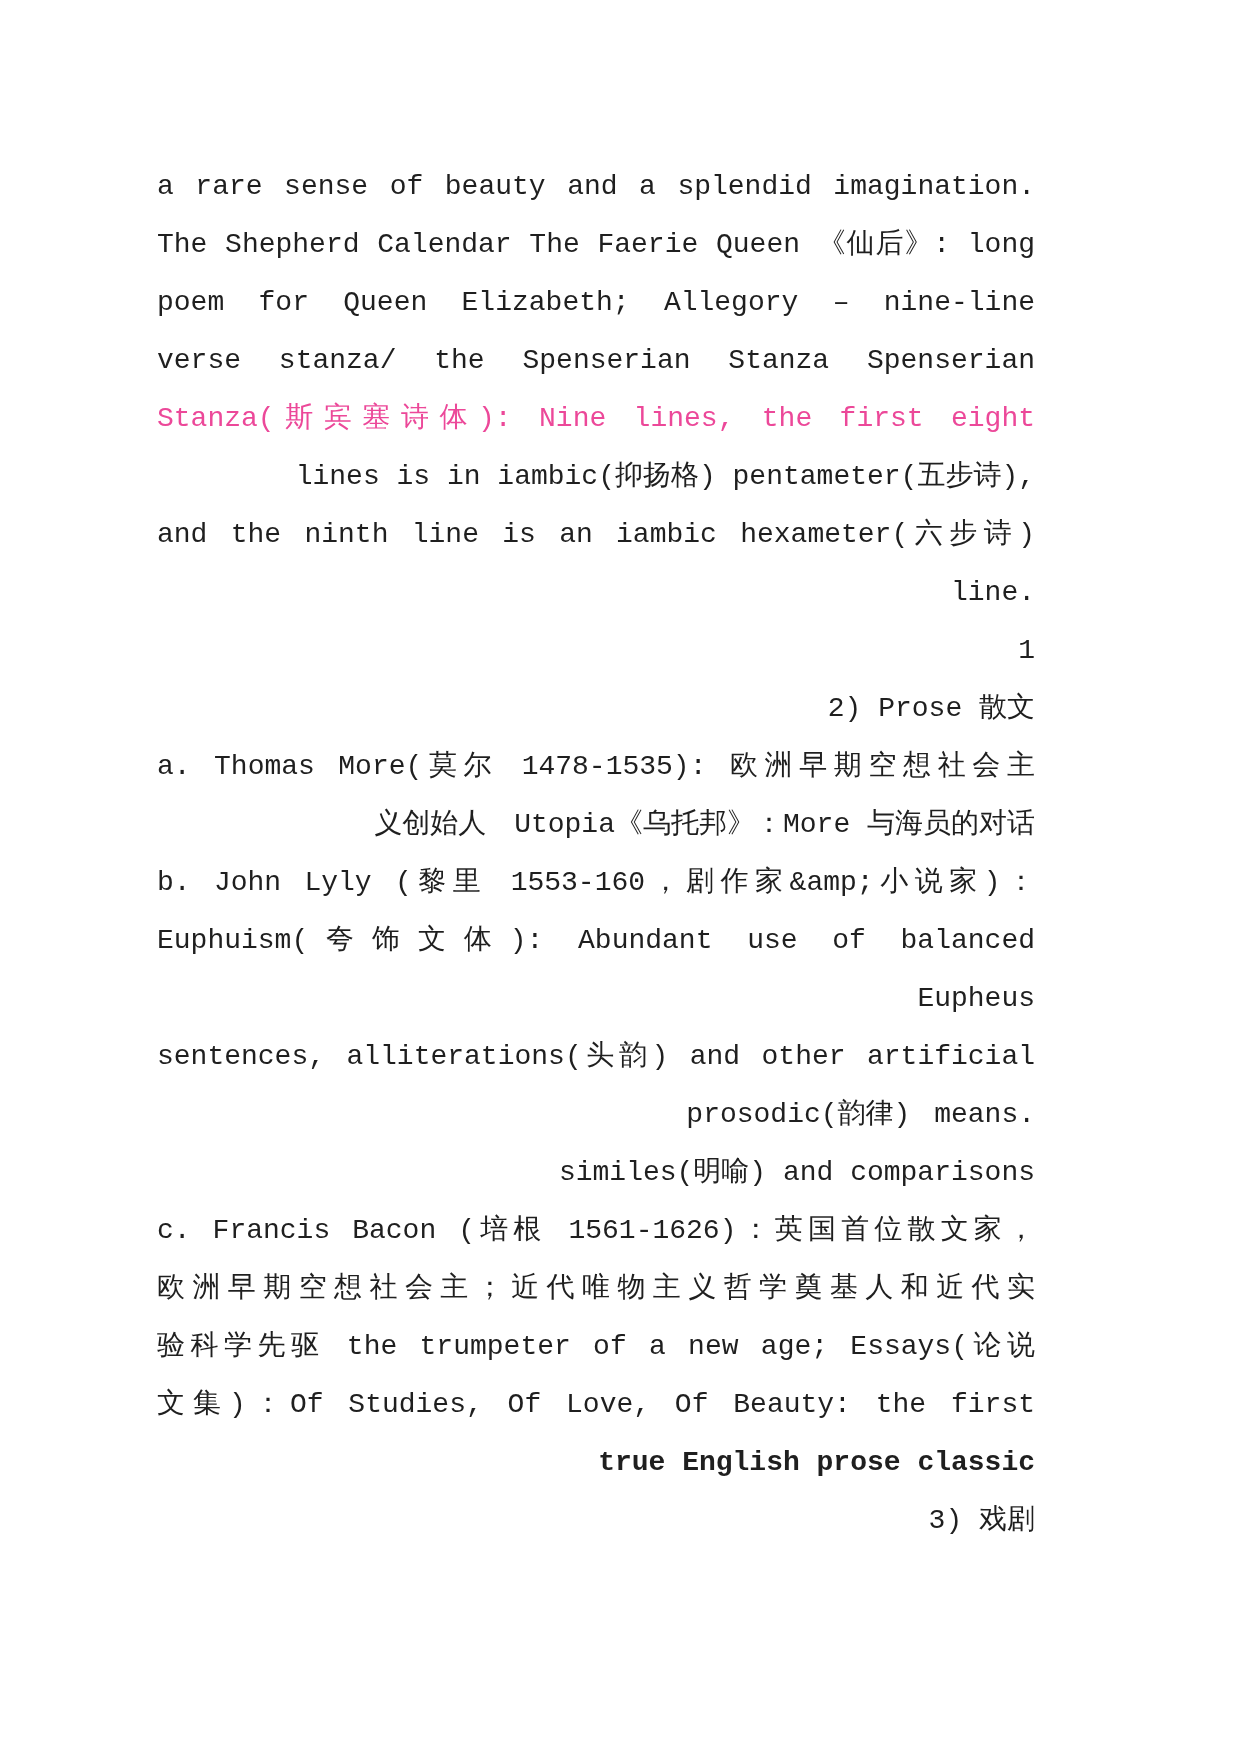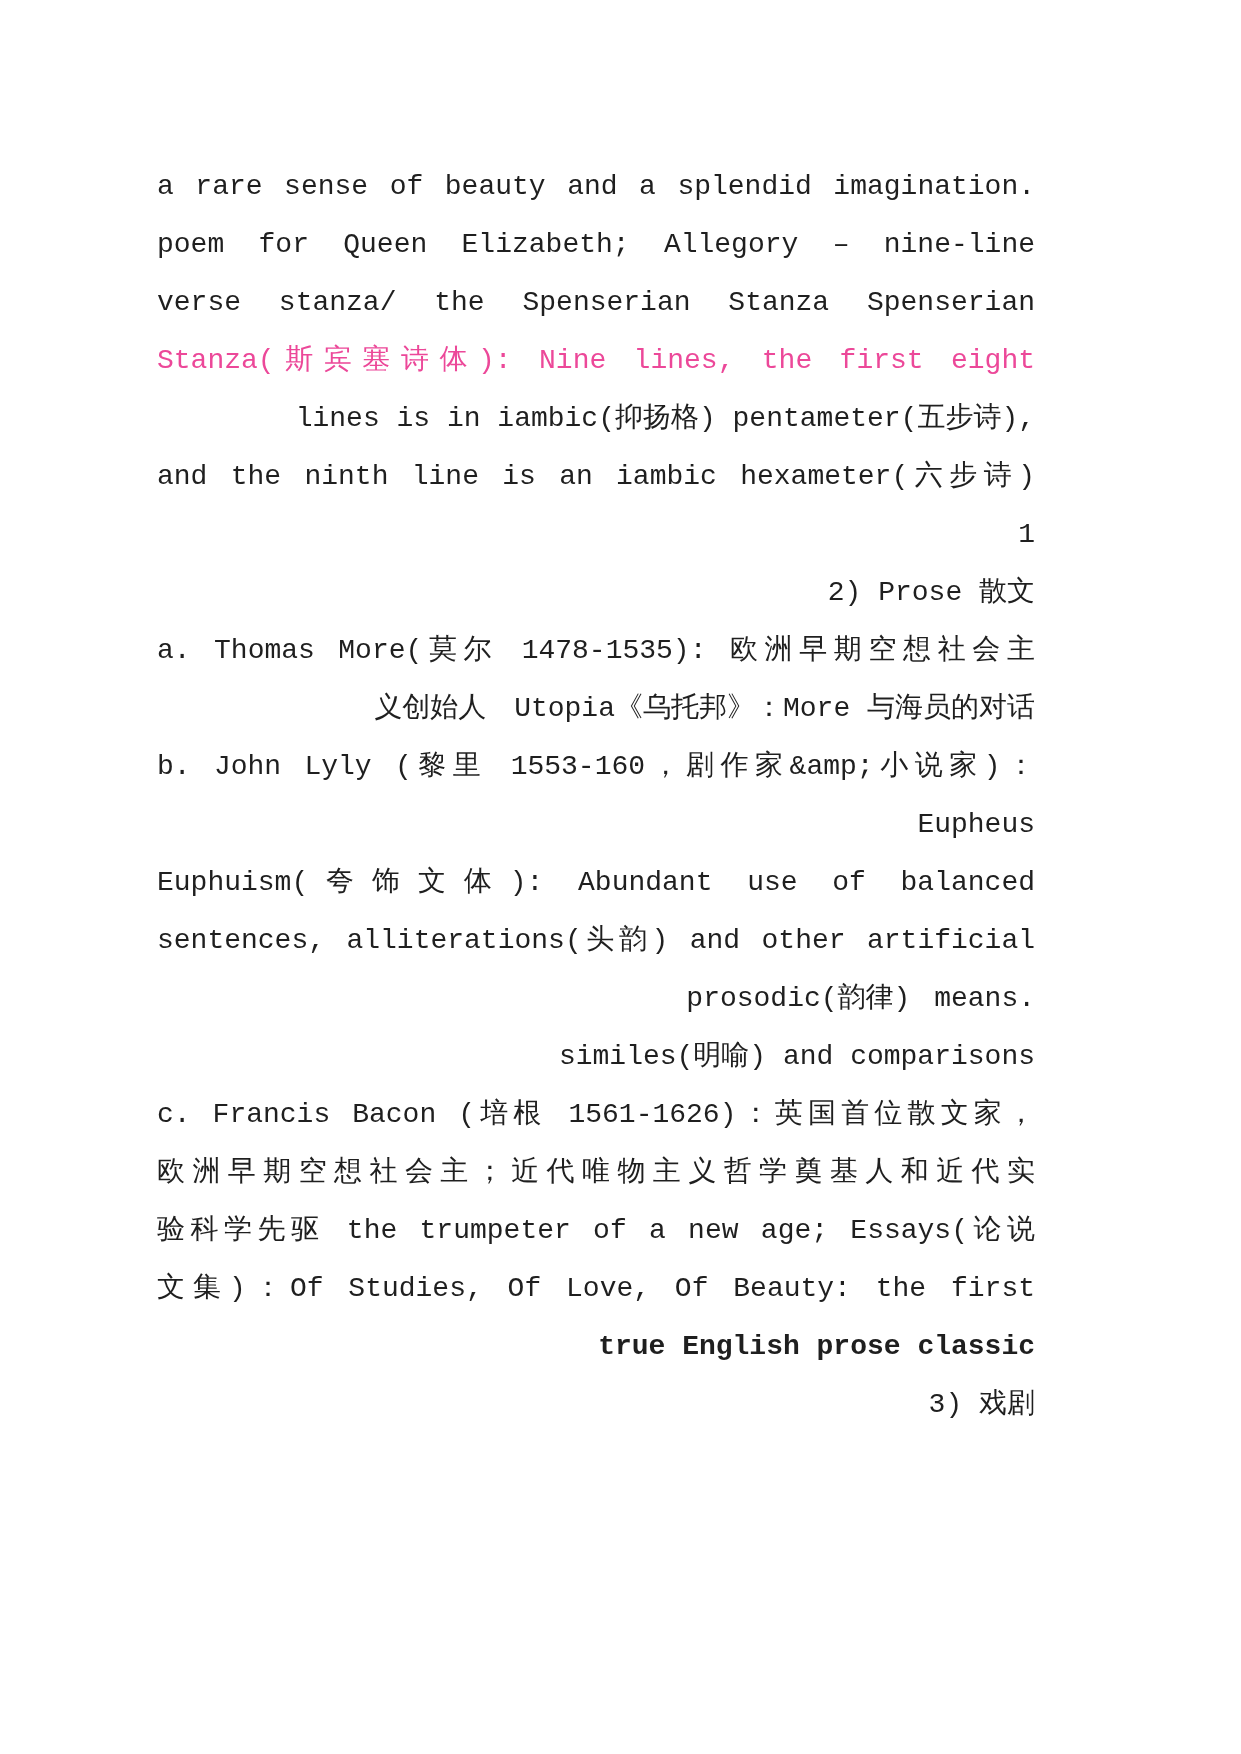--- a/index.html
+++ b/index.html
@@ -44,32 +44,34 @@
   .doc-line.split .part-left {
     word-spacing: 0.25em;
   }
 </style>
 </head>
 <body>
 
 <div class="page" style="background: rgb(255, 255, 255);">
   <div class="text-block">
       <div class="doc-line justify" style="color: rgb(31, 31, 31);">a rare sense of beauty and a splendid imagination.</div>
+      <div class="doc-line justify" style="color: rgb(31, 31, 31);">The Shepherd Calendar The Faerie Queen 《仙后》: long</div>
       <div class="doc-line justify" style="color: rgb(31, 31, 31);">poem for Queen Elizabeth; Allegory – nine-line</div>
       <div class="doc-line justify" style="color: rgb(31, 31, 31);">verse stanza/ the Spenserian Stanza Spenserian</div>
       <div class="doc-line justify" style="color: #ec4899;">Stanza(斯宾塞诗体): Nine lines, the first eight</div>
       <div class="doc-line" style="color: rgb(31, 31, 31);">lines is in iambic(抑扬格) pentameter(五步诗),</div>
       <div class="doc-line justify" style="color: rgb(31, 31, 31);">and the ninth line is an iambic hexameter(六步诗)</div>
+      <div class="doc-line" style="color: rgb(31, 31, 31);">line.</div>
       <div class="doc-line" style="color: rgb(31, 31, 31);">1</div>
       <div class="doc-line" style="color: rgb(31, 31, 31);">2) Prose 散文</div>
       <div class="doc-line justify" style="color: rgb(31, 31, 31);">a. Thomas More(莫尔 1478-1535): 欧洲早期空想社会主</div>
       <div class="doc-line" style="color: rgb(31, 31, 31);">义创始人　Utopia《乌托邦》：More 与海员的对话</div>
       <div class="doc-line justify" style="color: rgb(31, 31, 31);">b. John Lyly (黎里 1553-160，剧作家&amp;amp;小说家)：</div>
+      <div class="doc-line justify" style="color: rgb(31, 31, 31);">Euphuism(夸饰文体): Abundant use of balanced</div>
       <div class="doc-line" style="color: rgb(31, 31, 31);">Eupheus</div>
-      <div class="doc-line justify" style="color: rgb(31, 31, 31);">Euphuism(夸饰文体): Abundant use of balanced</div>
       <div class="doc-line justify" style="color: rgb(31, 31, 31);">sentences, alliterations(头韵) and other artificial</div>
       <div class="doc-line split" style="color: rgb(31, 31, 31);">
         <span class="part-left">prosodic(韵律) means.</span>
         <span class="part-right">The use of odd</span>
       </div>
       <div class="doc-line" style="color: rgb(31, 31, 31);">similes(明喻) and comparisons</div>
       <div class="doc-line justify" style="color: rgb(31, 31, 31);">c. Francis Bacon (培根 1561-1626)：英国首位散文家，</div>
       <div class="doc-line justify" style="color: rgb(31, 31, 31);">欧洲早期空想社会主；近代唯物主义哲学奠基人和近代实</div>
       <div class="doc-line justify" style="color: rgb(31, 31, 31);">验科学先驱 the trumpeter of a new age; Essays(论说</div>
       <div class="doc-line justify" style="color: rgb(31, 31, 31);">文集)：Of Studies, Of Love, Of Beauty: the first</div>

